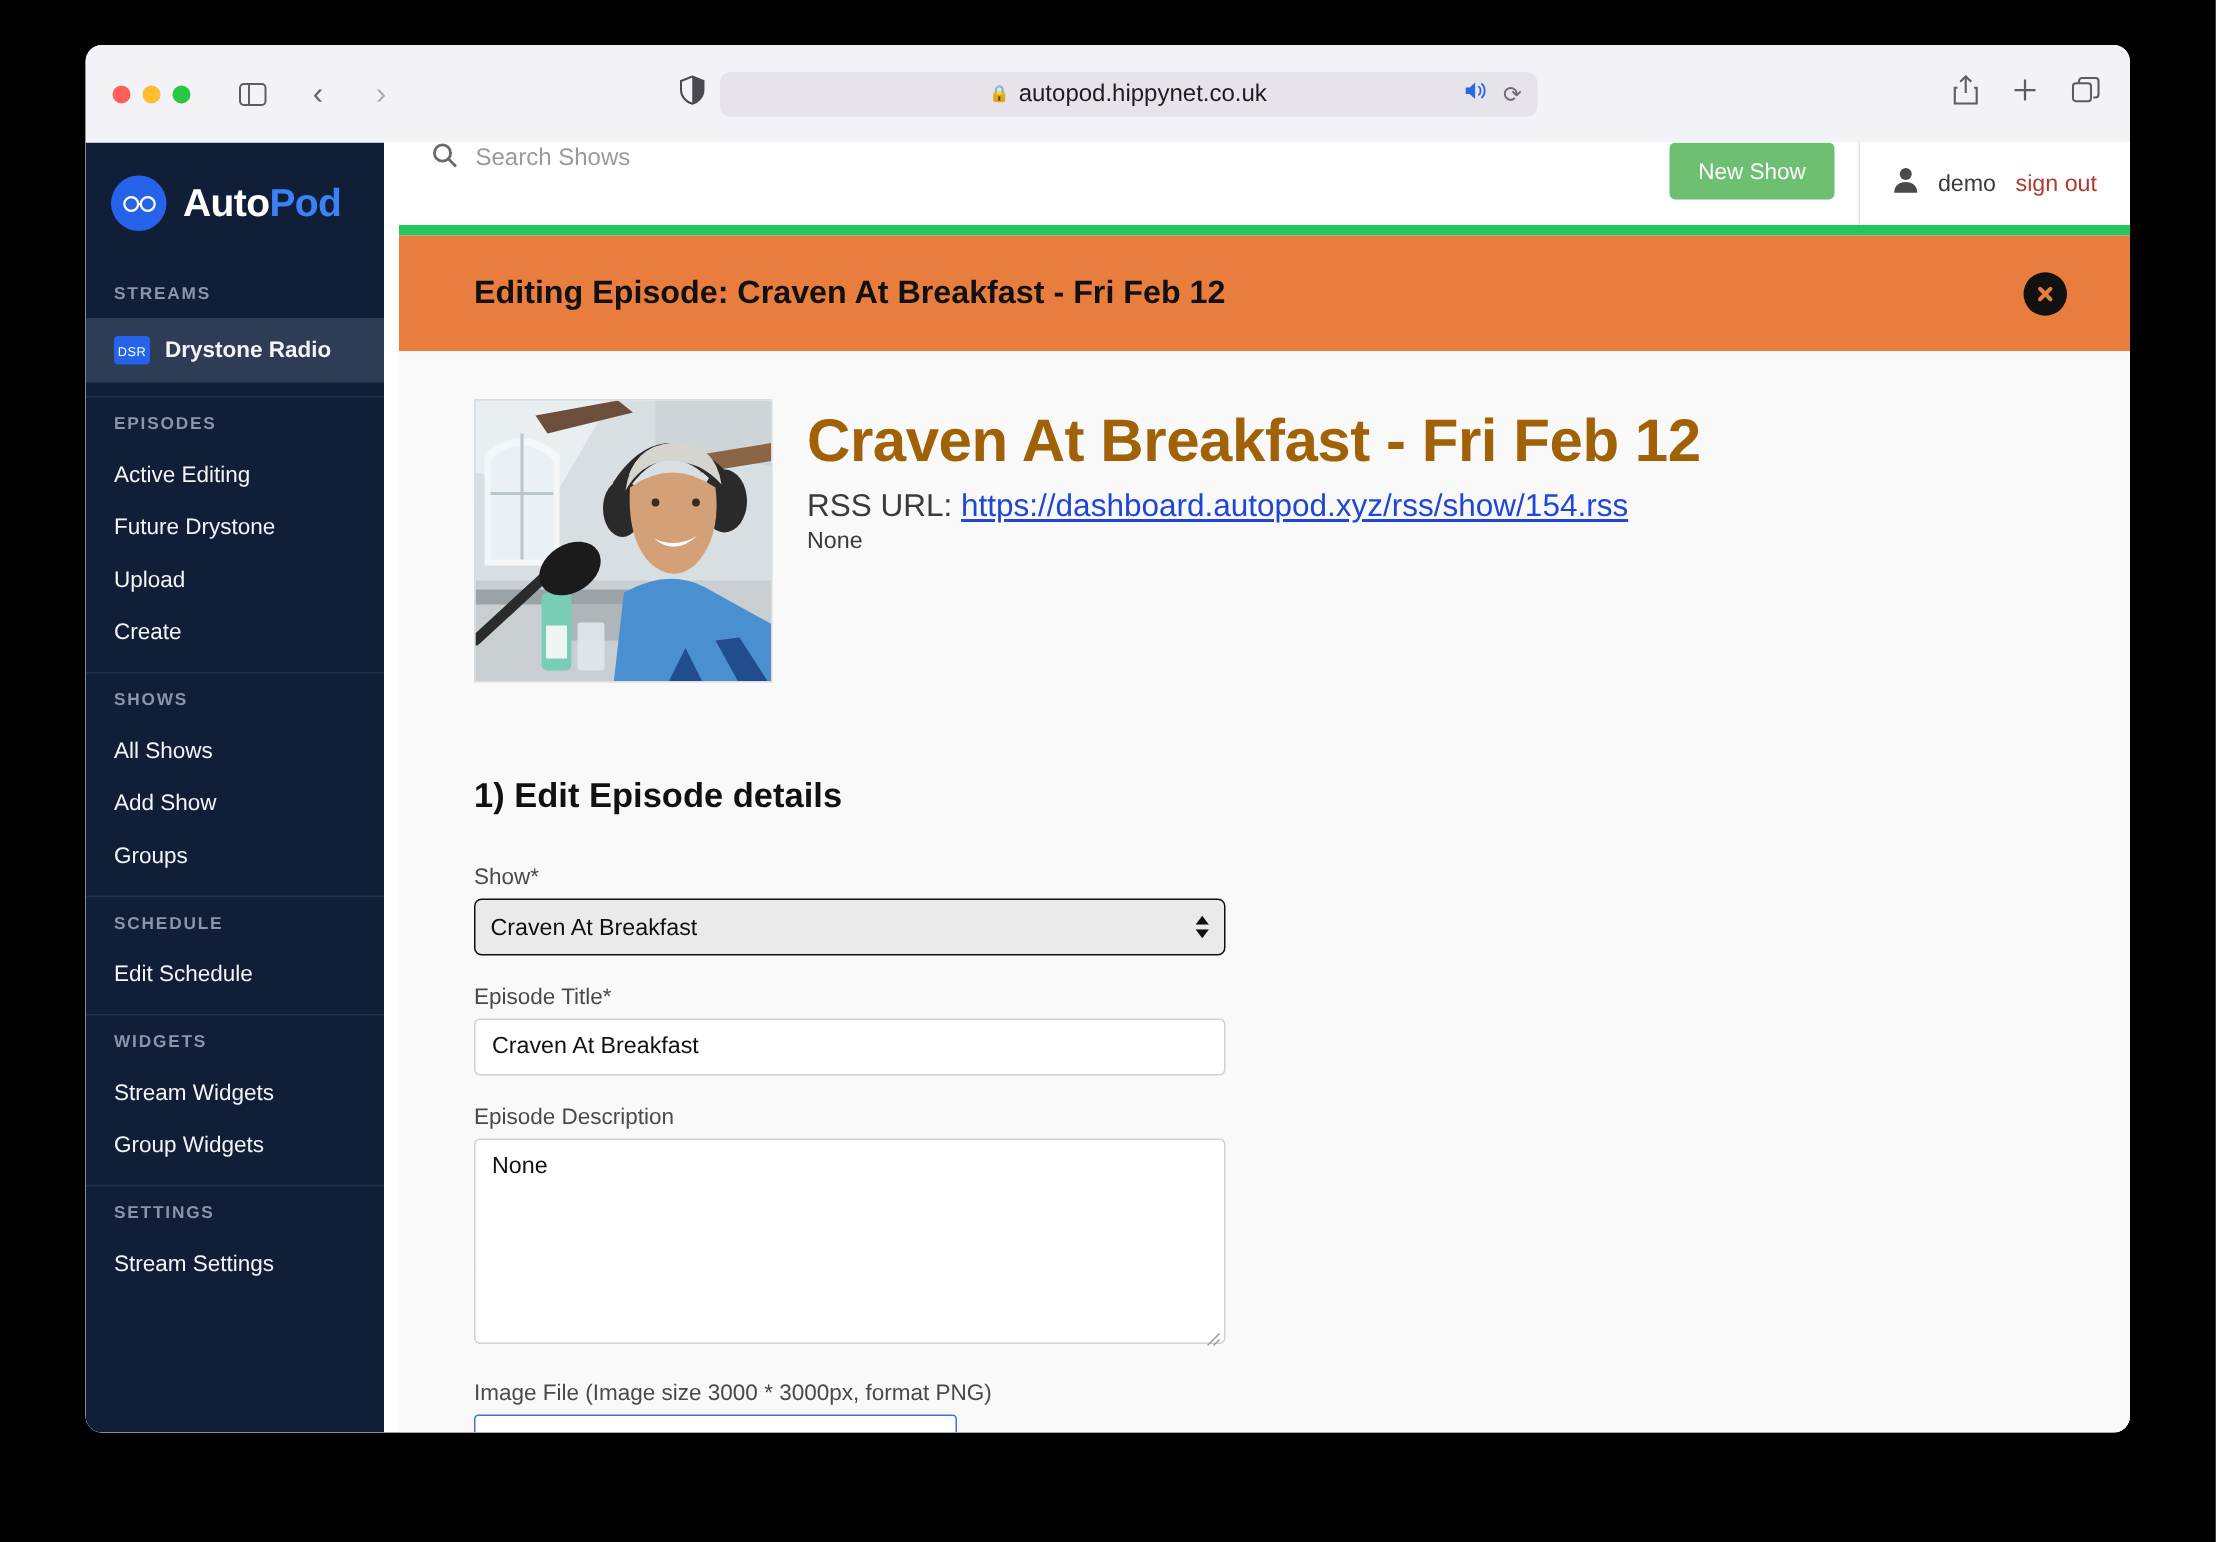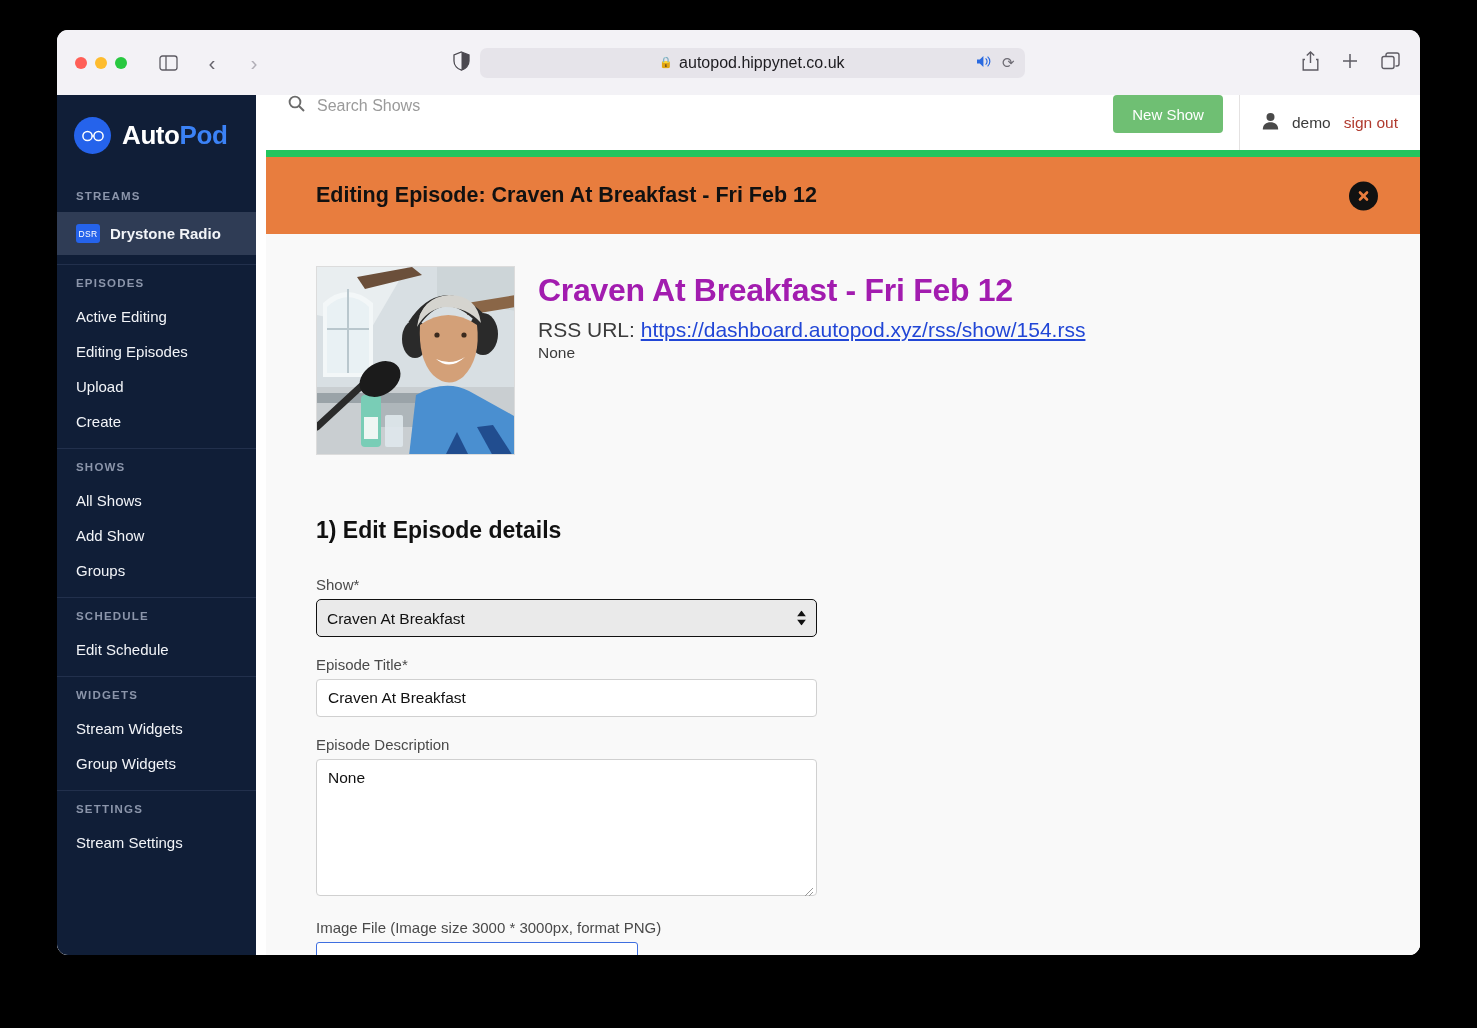--- a/index.html
+++ b/index.html
@@ -203,21 +203,21 @@
     padding: 32px 0 0 50px;
   }
   .ep-head { display: flex; gap: 23px; }
   .thumb {
     width: 199px; height: 189px;
     border: 1px solid #dcdcdc;
     background: linear-gradient(#cfe3ef, #9fc2d6);
     position: relative; overflow: hidden; flex: 0 0 199px;
   }
   .ep-meta { padding-top: 6px; }
-  .ep-title { font-size: 32px; font-weight: 700; color: #a21caf; letter-spacing: -.3px; }
+  .ep-title { font-size: 40px; font-weight: 700; color: #a16207; letter-spacing: -.3px; }
   .ep-rss { font-size: 21px; color: #3b3b3b; margin-top: 9px; }
   .ep-rss a { color: #2146d6; }
   .ep-none { font-size: 15.5px; color: #3b3b3b; margin-top: 2px; }
 
   .sec-title {
     font-size: 23px; font-weight: 700; color: #111;
     margin: 62px 0 32px 0;
   }
 
   .field-label {
@@ -376,21 +376,21 @@
         <span class="dsr-badge">DSR</span>
         <span>Drystone Radio</span>
       </div>
       <div class="divider"></div>
 
       <div class="sec-label">EPISODES</div>
       <div class="nav-item">
         <span>Active Editing</span>
         </div>
       <div class="nav-item">
-        <span>Editing Episodes</span>
+        <span>Future Drystone</span>
         </div>
       <div class="nav-item">
         <span>Upload</span>
         </div>
       <div class="nav-item">
         <span>Create</span>
         </div>
       <div class="divider"></div>
 
       <div class="sec-label">SHOWS</div>

